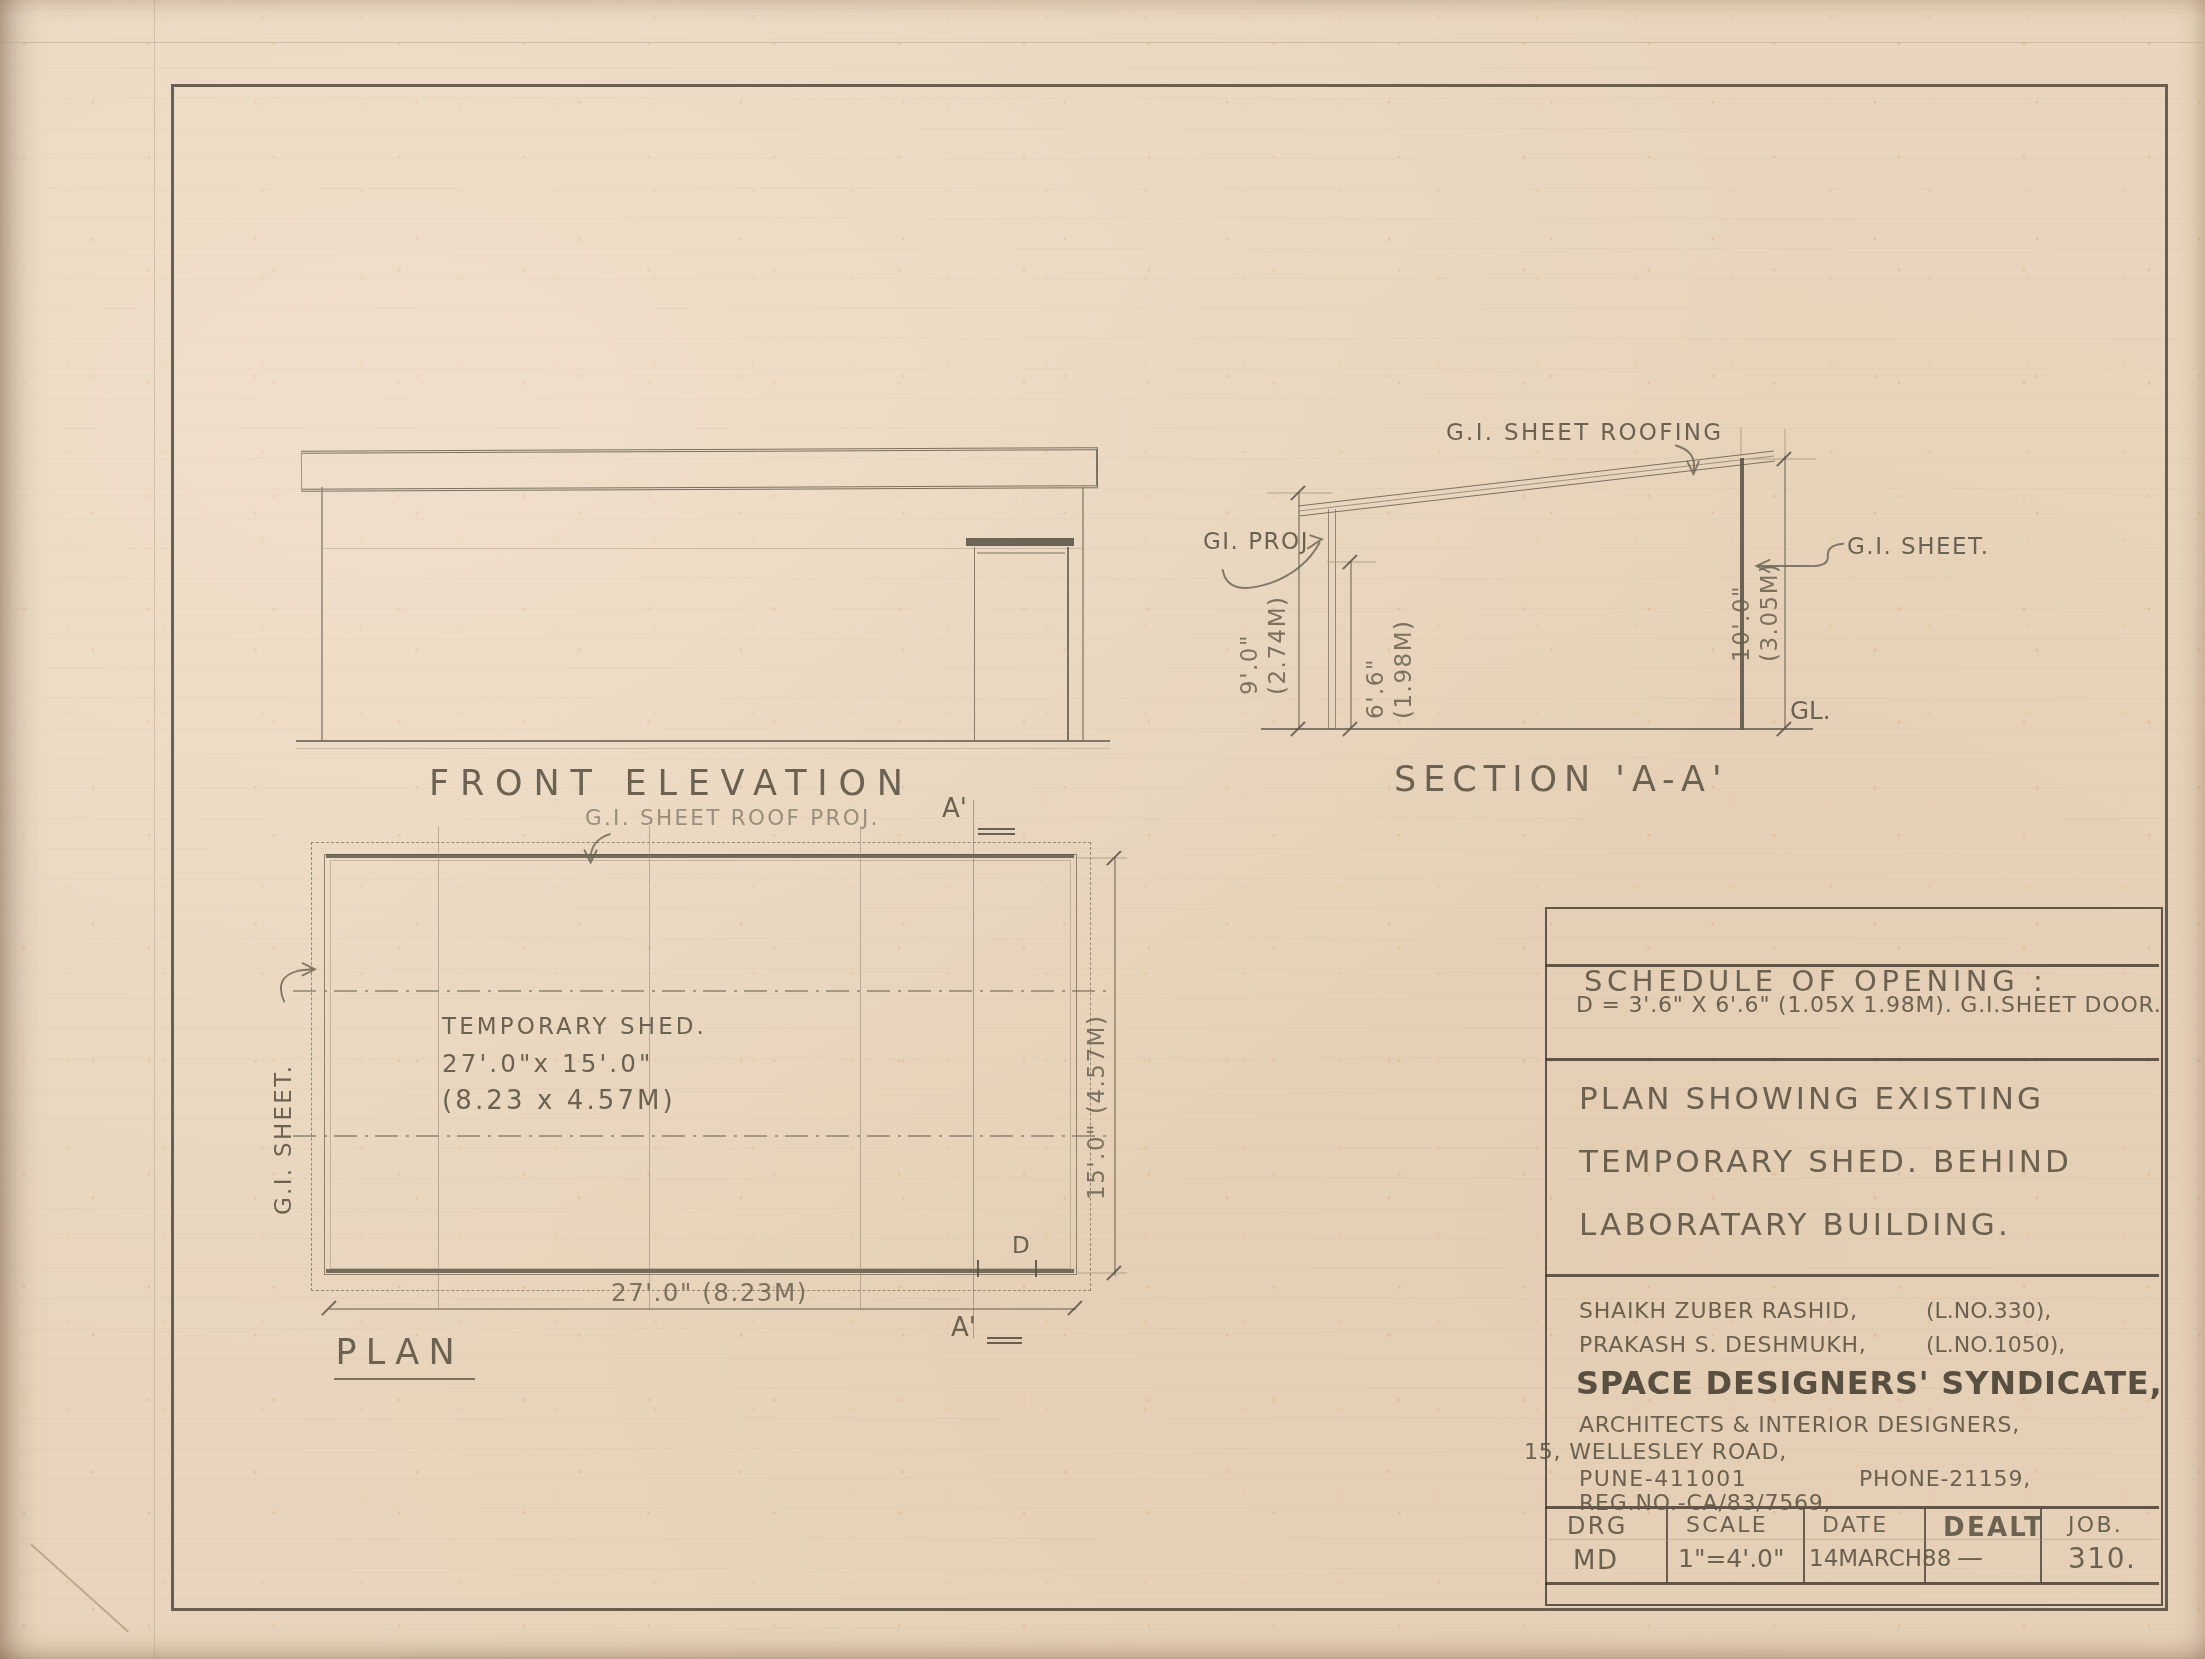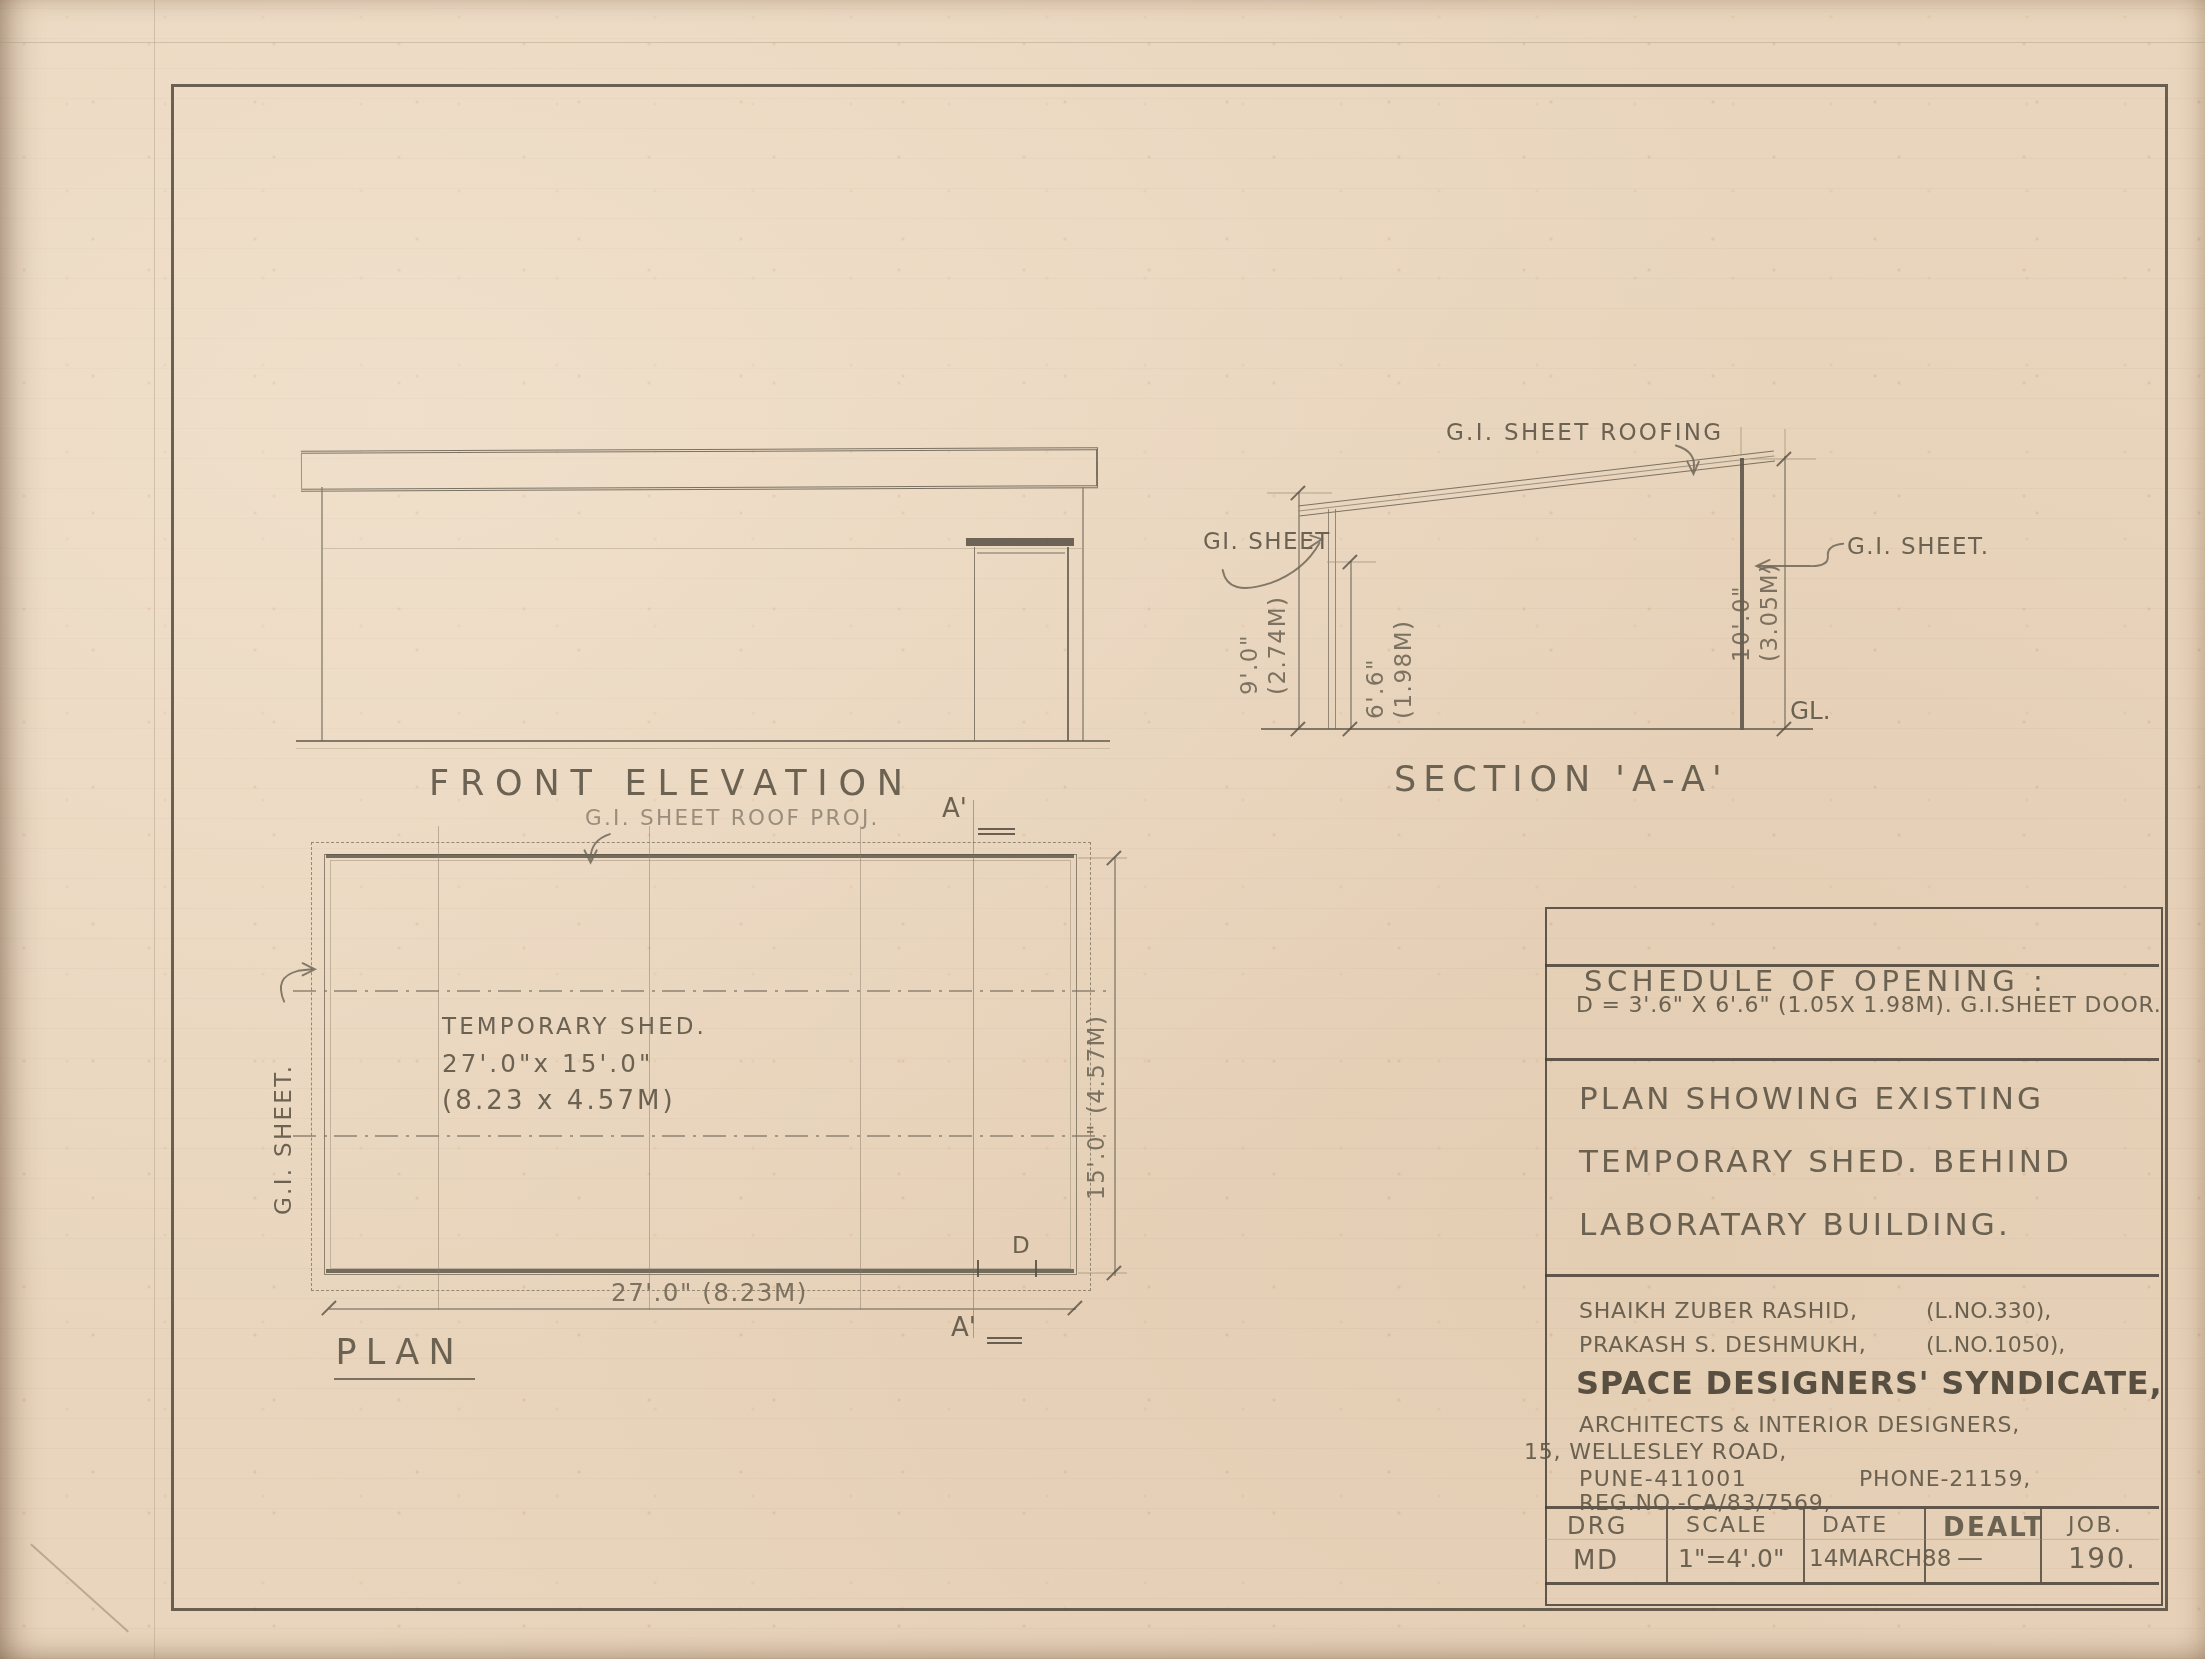--- a/index.html
+++ b/index.html
@@ -83,21 +83,21 @@
     <div class="t r90 dim" style="left:1361px;top:719px;line-height:28px;transform:rotate(-90deg);">
       <div>6'.6"</div>
       <div>(1.98M)</div>
     </div>
     <div class="t r90 dim" style="left:1727px;top:662px;line-height:28px;transform:rotate(-90deg);">
       <div>10'.0"</div>
       <div>(3.05M)</div>
     </div>
 
     <div class="t" style="left:1446px;top:419px;font-size:23px;letter-spacing:2.3px;">G.I. SHEET ROOFING</div>
-    <div class="t" style="left:1203px;top:528px;font-size:23px;letter-spacing:1.5px;">GI. SHEET</div>
+    <div class="t" style="left:1203px;top:528px;font-size:23px;letter-spacing:1.5px;">GI. PROJ</div>
     <div class="t" style="left:1847px;top:533px;font-size:23px;letter-spacing:1.5px;">G.I. SHEET.</div>
     <div class="t" style="left:1790px;top:696px;font-size:24.6px;">GL.</div>
     <div class="t" style="left:1394px;top:759px;font-size:35px;letter-spacing:7px;">SECTION 'A-A'</div>
   </div>
 
   <div>
     <div class="a" style="left:311px;top:842px;width:778px;height:447px;border:1.5px dashed rgba(120,110,93,.75);"></div>
     <div class="a" style="left:324px;top:854px;width:751px;height:419px;border:1.5px solid rgba(118,108,92,.8);">
       <div class="a" style="left:5.4px;top:5.4px;right:5.4px;bottom:5.4px;border:1.2px solid rgba(160,148,126,.55);"></div>
     </div>
@@ -178,21 +178,21 @@
     <div class="hl faint" style="left:1545px;top:1539px;width:614px;height:1.2px;"></div>
     <div class="t" style="left:1567px;top:1512px;font-size:24px;letter-spacing:2.3px;">DRG</div>
     <div class="t" style="left:1686px;top:1512px;font-size:22px;letter-spacing:2.3px;">SCALE</div>
     <div class="t" style="left:1822px;top:1512px;font-size:22px;letter-spacing:2.3px;">DATE</div>
     <div class="t" style="left:1943px;top:1512px;font-size:26px;letter-spacing:2.3px;font-weight:bold;">DEALT</div>
     <div class="t" style="left:2068px;top:1512px;font-size:22px;letter-spacing:2.3px;">JOB.</div>
     <div class="t" style="left:1573px;top:1545px;font-size:26px;letter-spacing:1.5px;">MD</div>
     <div class="t" style="left:1678px;top:1544px;font-size:25px;">1"=4'.0"</div>
     <div class="t" style="left:1809px;top:1545px;font-size:23px;">14MARCH88</div>
     <div class="t" style="left:1957px;top:1542px;font-size:26px;">—</div>
-    <div class="t" style="left:2068px;top:1542px;font-size:28px;letter-spacing:1.5px;">190.</div>
+    <div class="t" style="left:2068px;top:1542px;font-size:28px;letter-spacing:1.5px;">310.</div>
   </div>
 
   <svg class="arrows" width="2205" height="1659" viewBox="0 0 2871 2160">
     <g stroke="rgba(112,103,88,.85)" stroke-width="2.5" fill="none" stroke-linecap="round">
       <path d="M2182 580 Q2210 588 2205 613"></path>
       <path d="M2197 601 L2205 617 L2212 601"></path>
       <path d="M1592 742 Q1598 778 1655 759 Q1698 743 1718 707"></path>
       <path d="M1703 714 L1721 702 L1706 697"></path>
       <path d="M2400 708 Q2378 710 2380 724 Q2381 738 2356 737 L2290 737"></path>
       <path d="M2304 729 L2287 737 L2304 745"></path>

